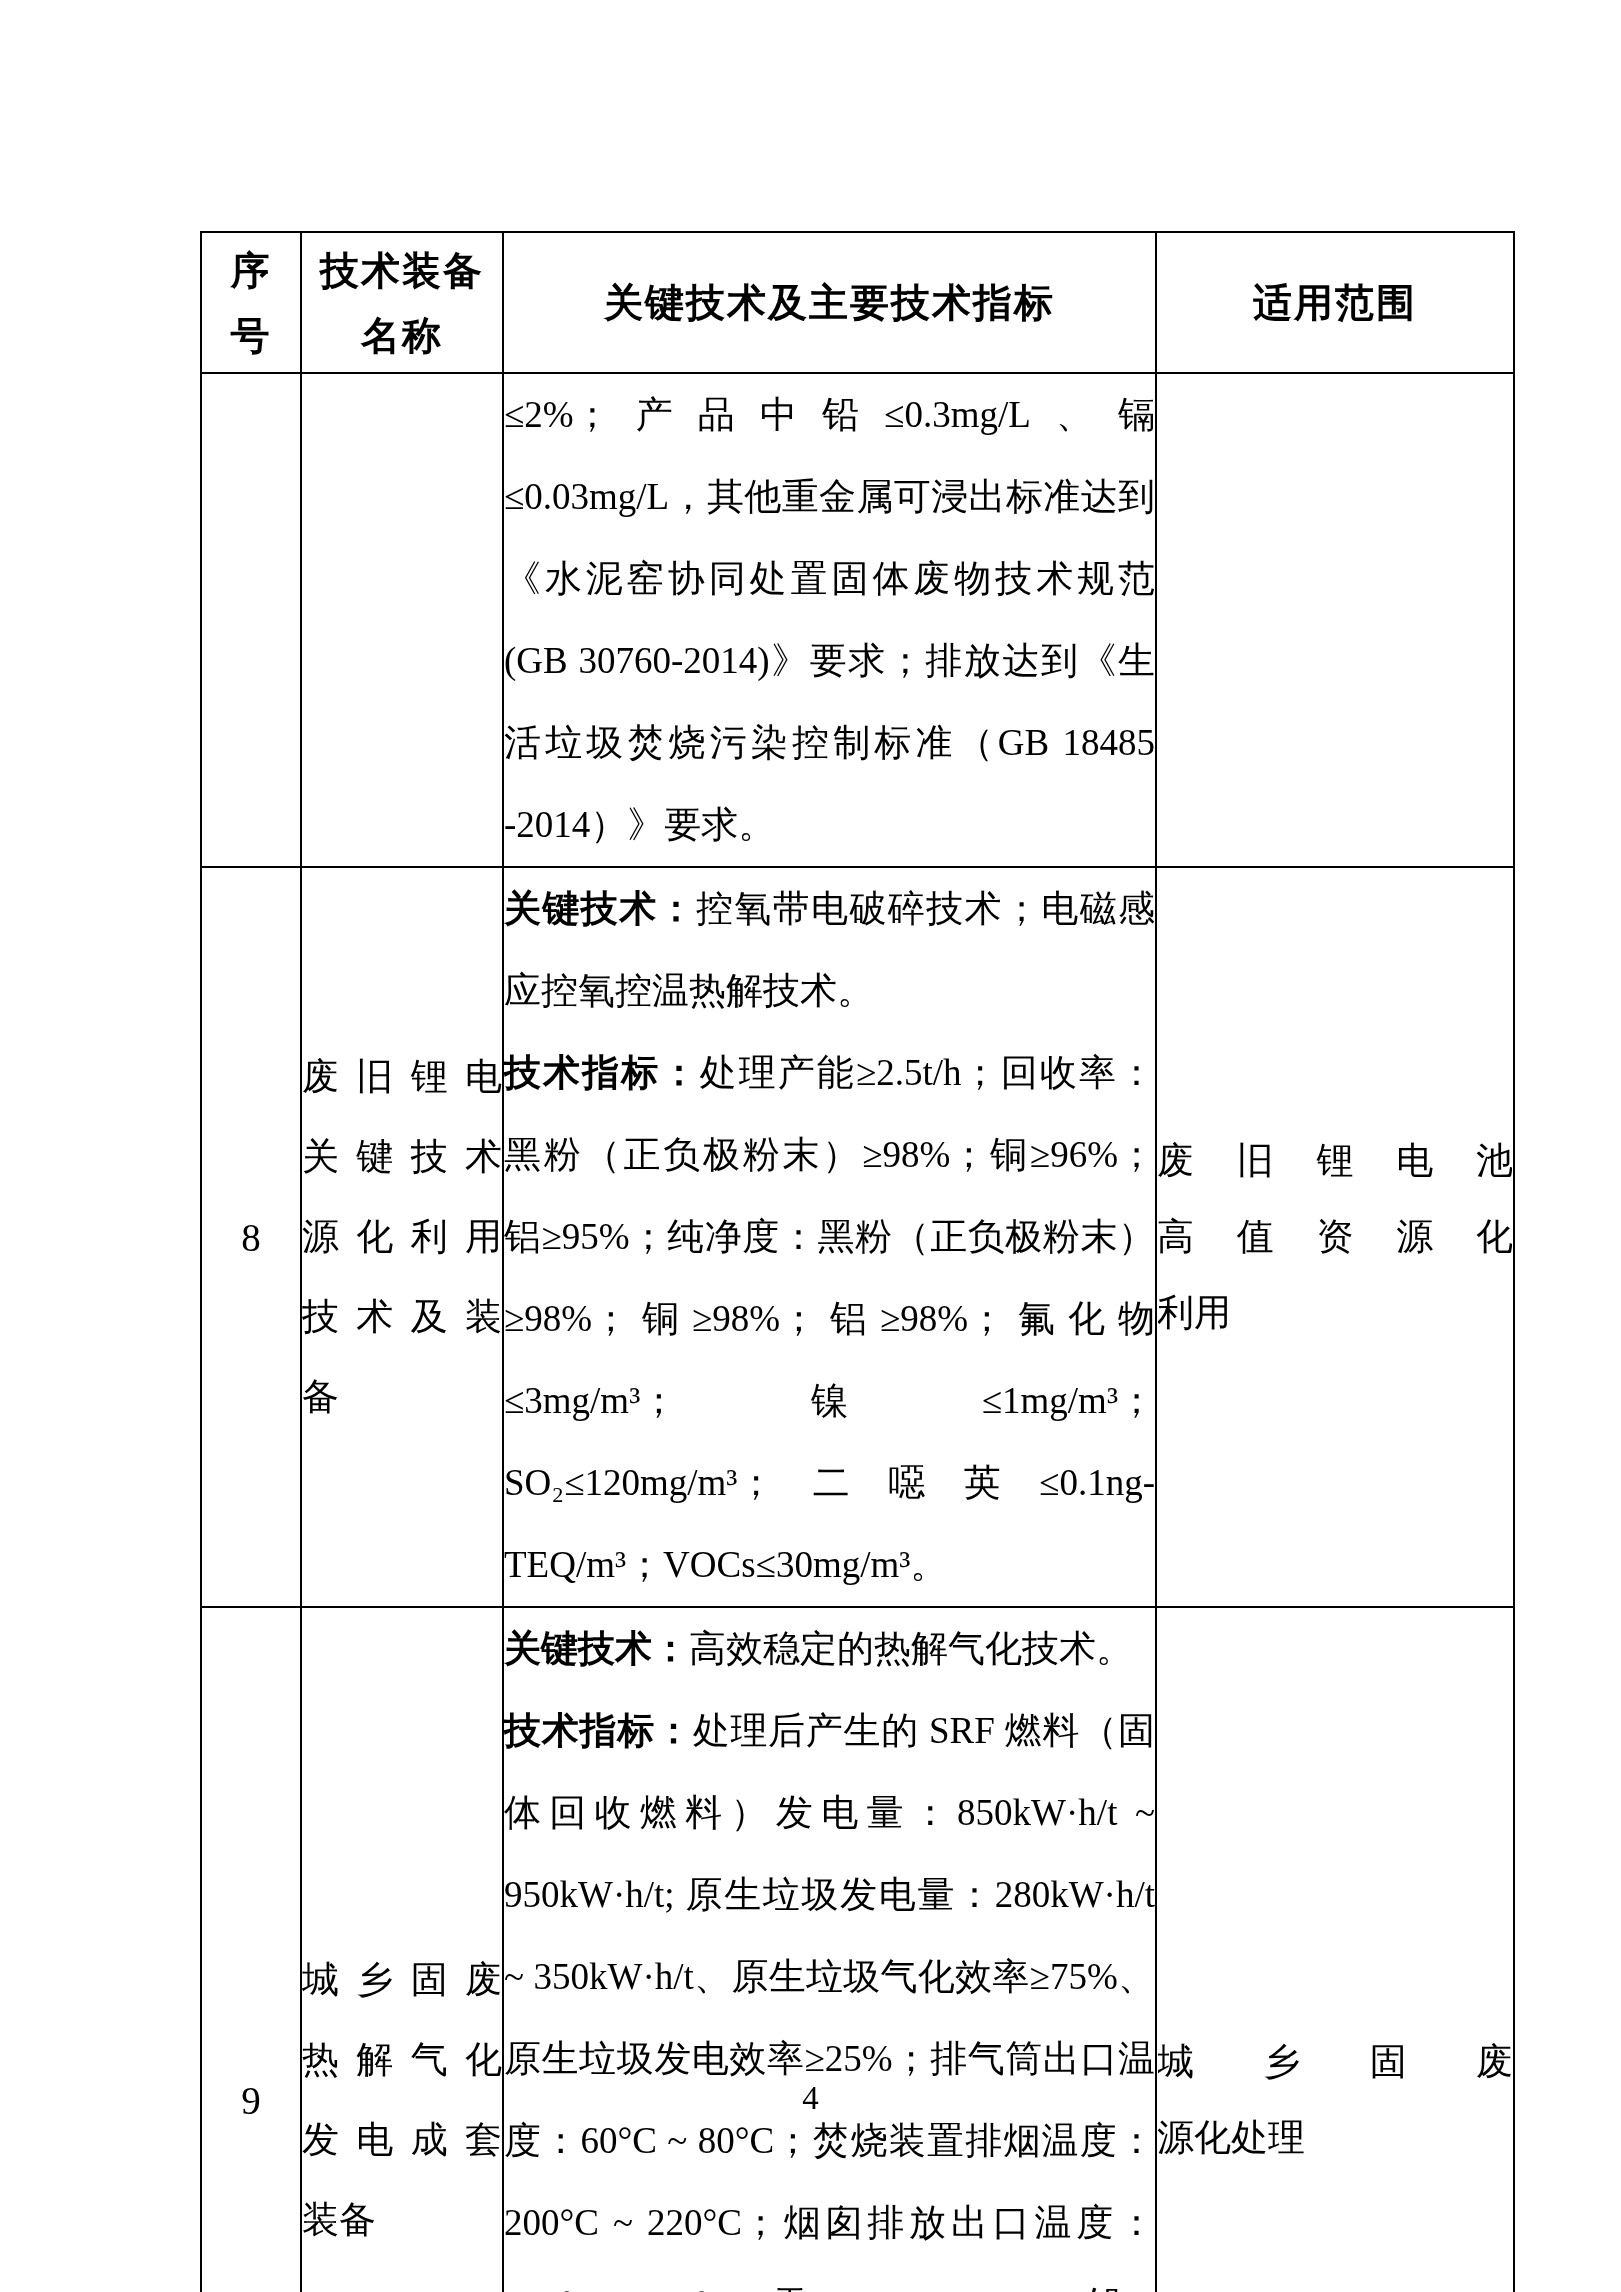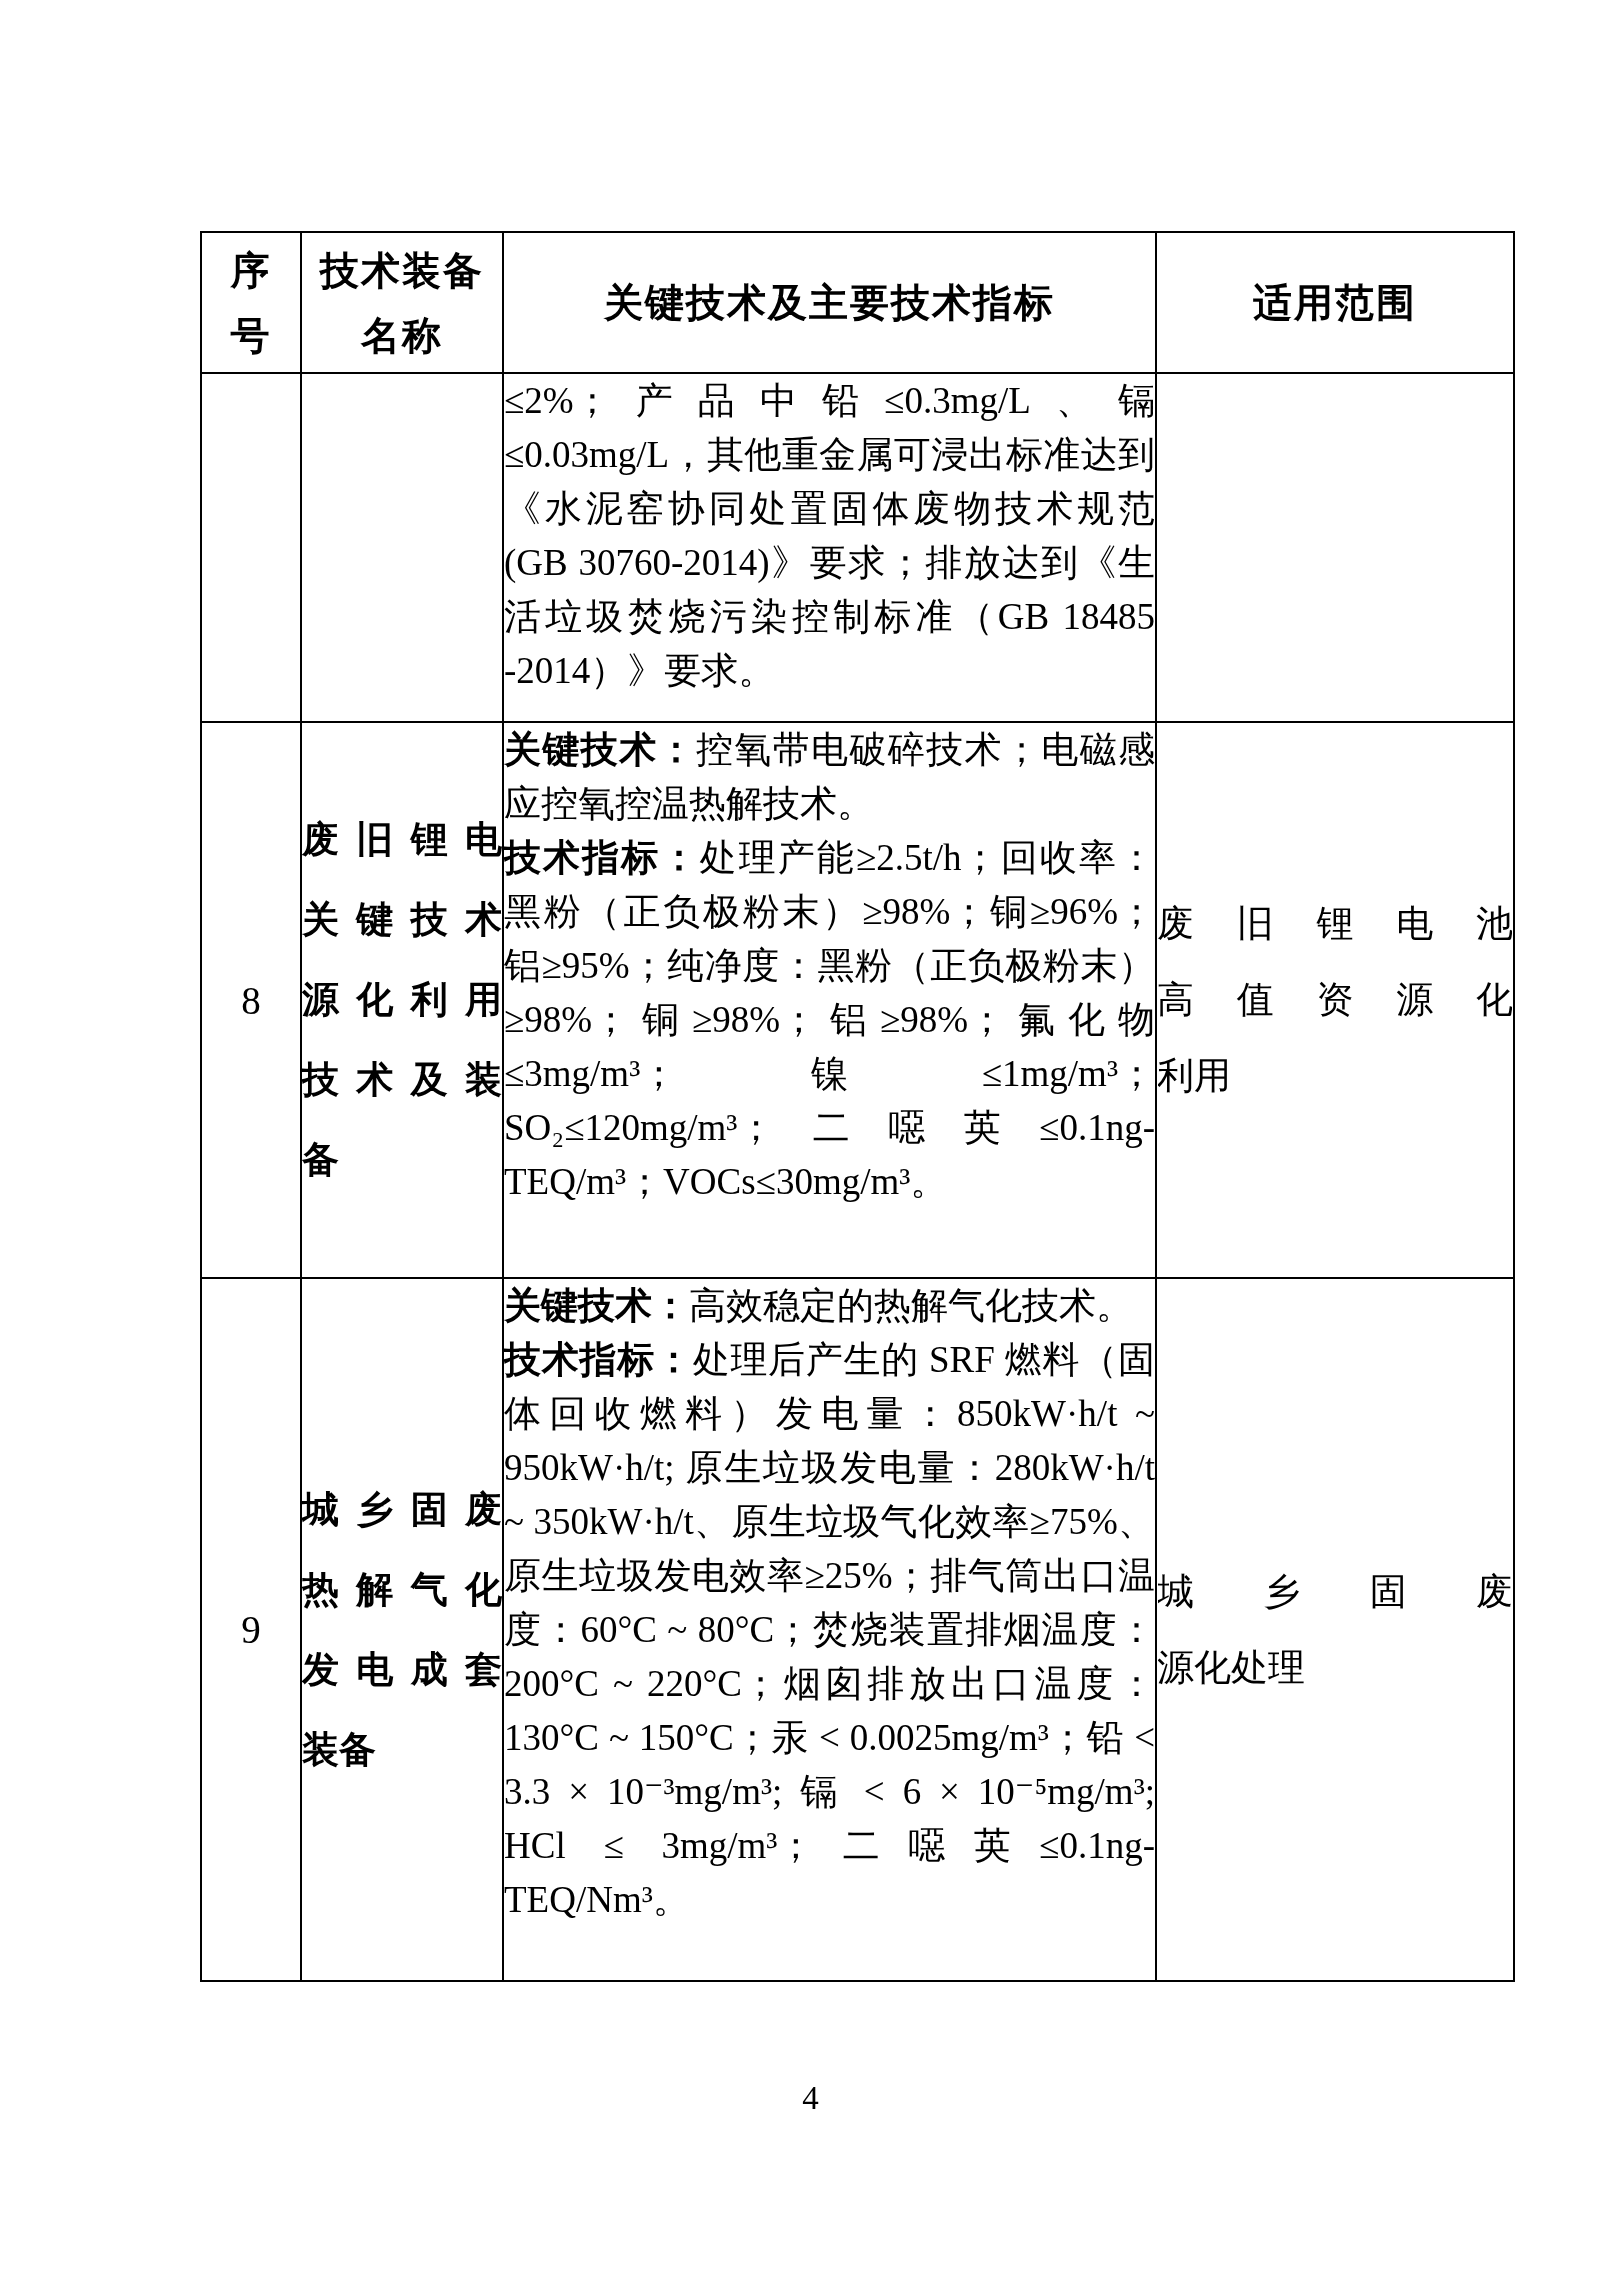--- a/index.html
+++ b/index.html
@@ -47,31 +47,30 @@
   td.name-cell {
     vertical-align: middle;
     padding: 0 12.7px;
     font-size: 37px;
   }
   .nline {
     line-height: 80px;
     text-align: justify;
     text-align-last: justify;
     text-justify: inter-character;
-    font-weight: bold;
   }
   .nline:last-child { text-align-last: left; }
   td.content-cell {
     vertical-align: top;
     padding: 2px 13.7px 0 16.7px;
     font-size: 37px;
   }
   .para {
     margin: 0;
-    line-height: 54px;
+    line-height: 82px;
     text-align: justify;
     text-justify: inter-character;
     border-radius: 8px;
   }
   .plabel {
     font-family: "Liberation Sans", "DejaVu Sans", sans-serif;
     font-weight: bold;
     margin-top: 40px;
   }
   td.scope-cell {

